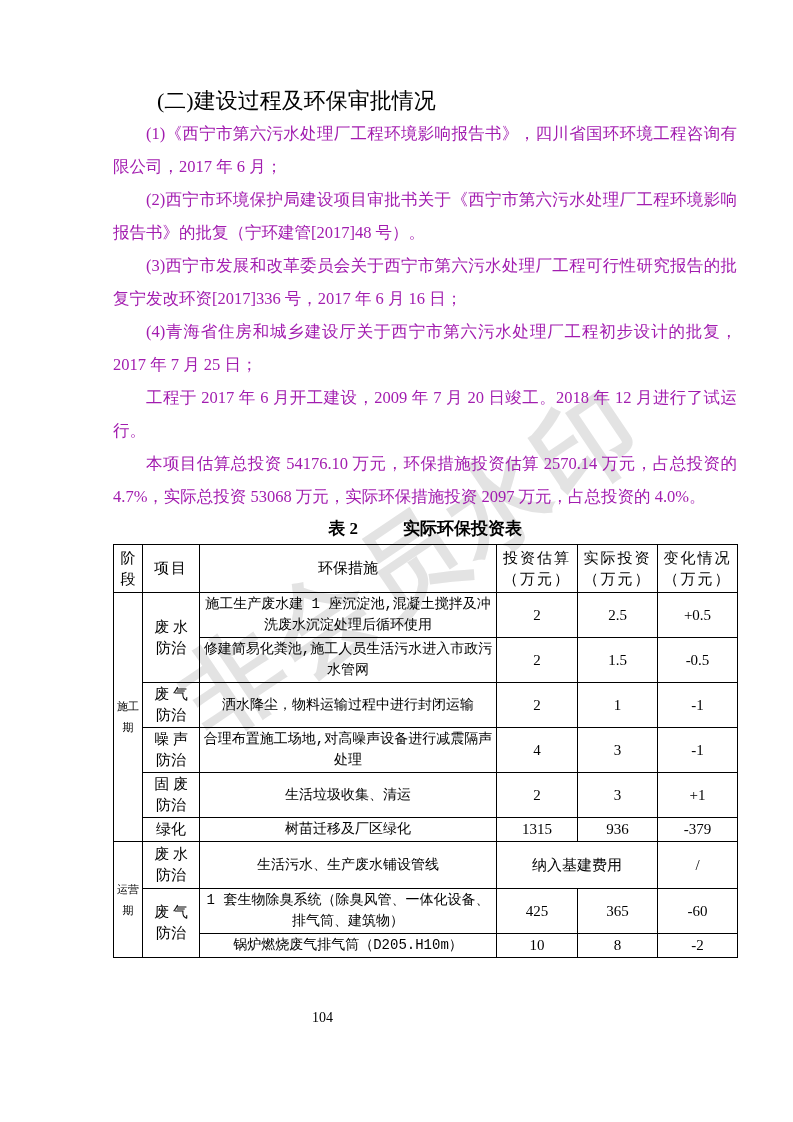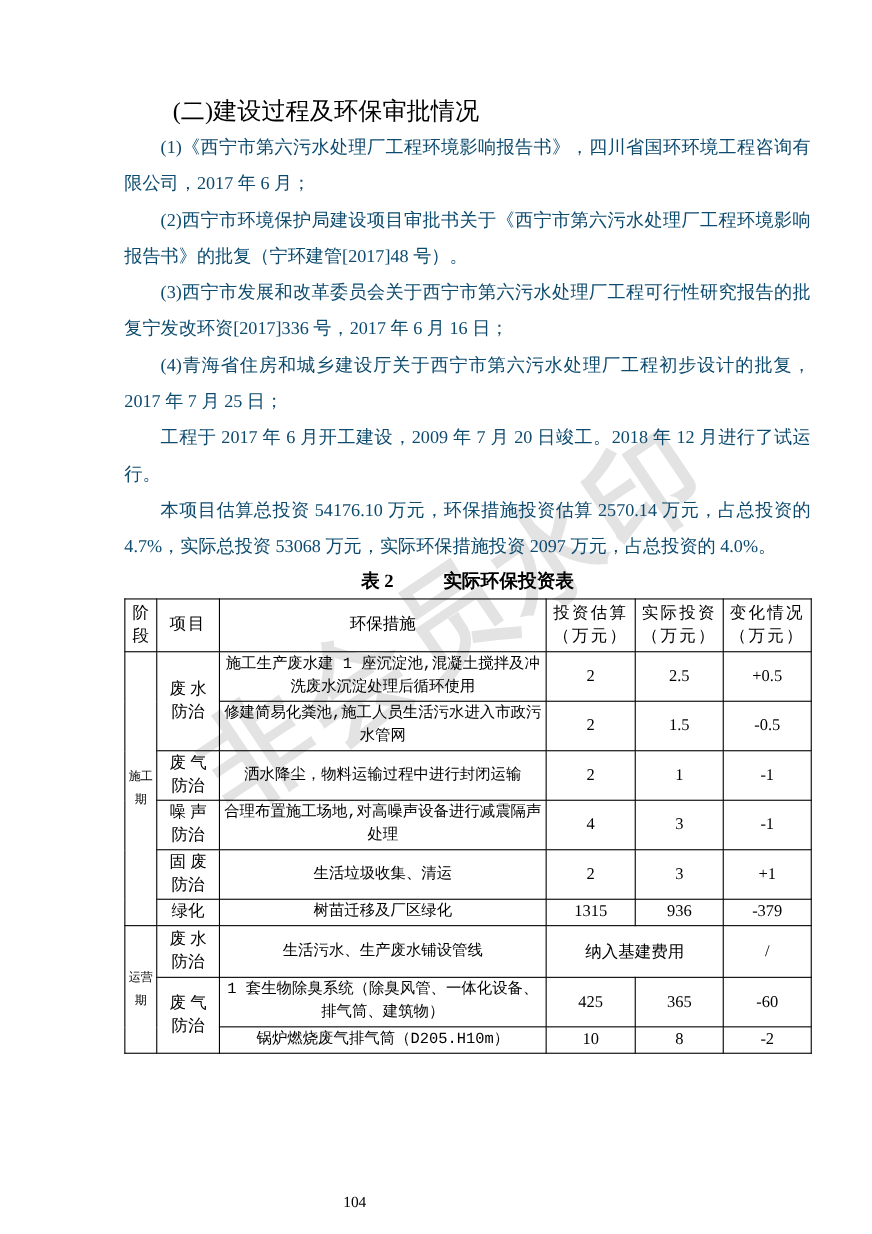--- a/index.html
+++ b/index.html
@@ -14,21 +14,21 @@
   .watermark {
     position: absolute; left: 413px; top: 563px;
     transform: translate(-50%, -50%) rotate(-34deg);
     font-size: 100px; font-weight: bold; letter-spacing: 6px;
     color: #e3e3e3; white-space: nowrap; z-index: 0;
     font-family: "Liberation Serif", "DejaVu Serif", serif;
   }
   .content { position: absolute; left: 113px; top: 84px; width: 624px; z-index: 1; }
   .para {
     font-size: 16.5px; line-height: 33px; text-align: justify;
-    text-indent: 2em; color: #0c4a6e;
+    text-indent: 2em; color: #a21caf;
   }
   .heading { font-size: 22px; line-height: 33px; text-indent: 2em; }
   .table-title { text-align: center; font-weight: bold; font-size: 17px; line-height: 28px; margin-top: 2px; }
   .table-title .label { margin-right: 45px; }
   table.inv {
     margin-top: 1px; width: 624px; border-collapse: collapse; table-layout: fixed;
     background: transparent;
   }
   table.inv col.c-stage   { width: 29px; }
   table.inv col.c-item    { width: 57px; }
@@ -42,21 +42,21 @@
     font-weight: normal; padding: 1px 2px; overflow: hidden;
   }
   th.hdr { font-size: 15px; line-height: 21px; white-space: pre-line; letter-spacing: 2px; }
   th.hdr-stage { letter-spacing: 0; word-break: break-all; }
   td.stage { font-size: 11px; line-height: 21px; word-break: break-all; padding: 1px 5px; }
   td.item  { font-size: 15px; line-height: 21px; white-space: pre-line; }
   td.measure { font-size: 14px; line-height: 21px; font-family: Liberation Mono, monospace; }
   td.num { font-size: 15px; font-family: "Liberation Serif", "DejaVu Serif", serif; }
   td.left { text-align: left; padding-left: 7px; }
   .page-number {
-    position: absolute; left: 0; top: 1086px; width: 645px;
+    position: absolute; left: 0; top: 1010px; width: 645px;
     text-align: center; font-size: 14px; z-index: 1;
   }
 </style>
 </head>
 <body>
 
 <div class="page">
   <div class="watermark">非会员水印</div>
 
   <div class="content">

